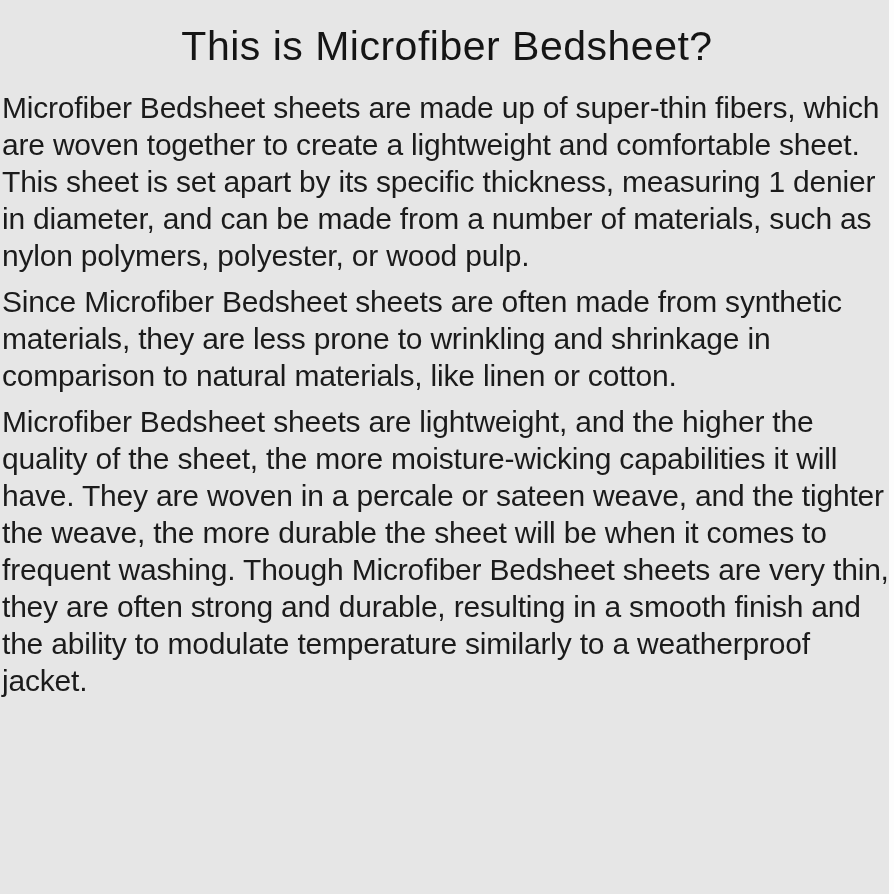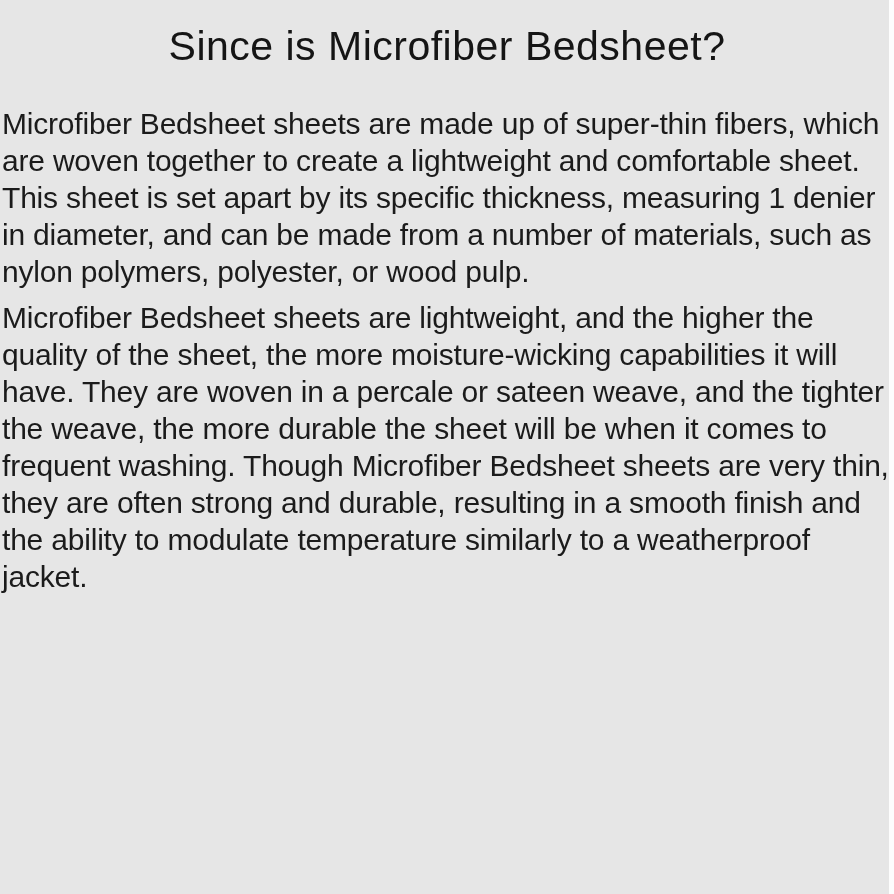--- a/index.html
+++ b/index.html
@@ -30,21 +30,21 @@
     padding-bottom: 30px;
     text-align: center;
     font-size: 41px;
     font-weight: 400;
     letter-spacing: 0.5px;
     color: #151515;
     line-height: 1.2;
   }
   .content {
     position: absolute;
-    top: 105px;
+    top: 89px;
     left: 2px;
     width: 890px;
   }
   .body-paragraph {
     margin: 0 0 9px 0;
     font-size: 30px;
     line-height: 37px;
     color: #1b1b1b;
     letter-spacing: -0.2px;
   }
@@ -53,26 +53,27 @@
     text-underline-offset: 4px;
     text-decoration-thickness: 2px;
     cursor: pointer;
   }
 </style>
 </head>
 <body>
 
 <div class="canvas">
 
-  <h1 class="page-title">Since is Microfiber Bedsheet?</h1>
+  <h1 class="page-title">This is Microfiber Bedsheet?</h1>
 
   <div class="content">
 
     <p class="body-paragraph">Microfiber Bedsheet sheets are made up of super-thin fibers, which are woven together to create a lightweight and comfortable sheet. This sheet is set apart by its specific thickness, measuring 1 denier in diameter, and can be made from a number of materials, such as nylon polymers, polyester, or wood pulp.</p>
 
+    <p class="body-paragraph">Since Microfiber Bedsheet sheets are often made from synthetic materials, they are less prone to wrinkling and shrinkage in comparison to natural materials, like linen or cotton.</p>
 
     <p class="body-paragraph"><span>Microfiber Bedsheet sheets are lightweight, and the higher the quality of the sheet, the more moisture-wicking capabilities it will have. They are woven in a </span><span class="inline-link">percale or sateen weave</span><span>, and the tighter the weave, the more durable the sheet will be when it comes to frequent washing. Though Microfiber Bedsheet sheets are very thin, they are often strong and durable, resulting in a smooth finish and the ability to modulate temperature similarly to a weatherproof jacket.</span></p>
 
   </div>
 
   <div class="right-strip"></div>
 
 </div>
 
 </body></html>

